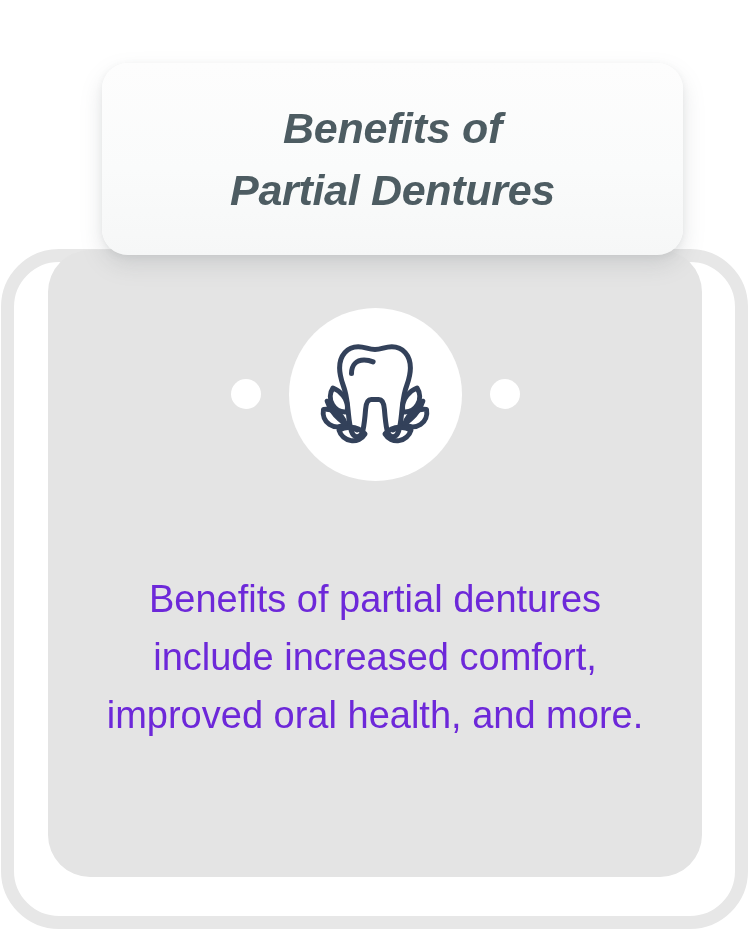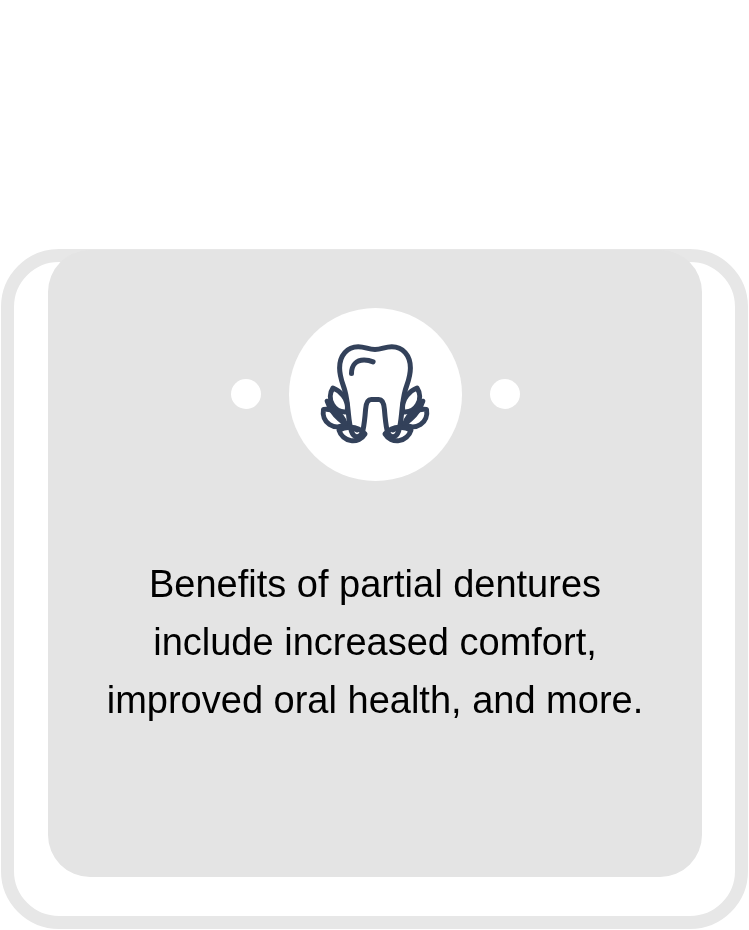--- a/index.html
+++ b/index.html
@@ -107,39 +107,43 @@
   .icon-badge svg {
     width: 124px;
     height: 112px;
     display: block;
   }
 
   
   .body-text {
     position: absolute;
     left: 84px;
-    top: 555px;
+    top: 570px;
     width: 582px;
     text-align: center;
     font-family: "Liberation Sans", sans-serif;
     font-size: 38px;
     line-height: 58px;
-    color: #000000;
+    color: #6d28d9;
     z-index: 3;
   }
 </style>
 </head>
 <body>
 
 <div class="stage">
 
   <div class="outer-frame"></div>
 
   <div class="inner-card"></div>
 
+  <div class="title-card">
+    <div class="title-line">Benefits of</div>
+    <div class="title-line">Partial Dentures</div>
+  </div>
 
   <div class="icon-row">
 
     <span class="dot dot-left"></span>
 
     <span class="icon-badge">
       <span>
         <svg viewBox="0 0 124 112" fill="none" xmlns="http://www.w3.org/2000/svg" stroke="#33415a" stroke-width="5" stroke-linecap="round" stroke-linejoin="round">
 
           <path d="M62 11.5c-6.6 0-9.8-2.8-16.8-2.8-10.9 0-18.6 8.6-18.6 21.2 0 9.4 3.2 15.3 5.4 23.2 2.0 7.2 2.6 14.4 3.4 22.4 0.7 7.0 1.6 13.4 3.0 17.6 1.2 3.6 3.2 5.6 5.7 5.6 3.0 0 4.9-2.4 5.9-6.8 1.3-5.6 2.0-13.0 2.6-20.6 0.5-6.2 2.2-9.8 5.6-9.8h7.6c3.4 0 5.1 3.6 5.6 9.8 0.6 7.6 1.3 15.0 2.6 20.6 1.0 4.4 2.9 6.8 5.9 6.8 2.5 0 4.5-2.0 5.7-5.6 1.4-4.2 2.3-10.6 3.0-17.6 0.8-8.0 1.4-15.2 3.4-22.4 2.2-7.9 5.4-13.8 5.4-23.2 0-12.6-7.7-21.2-18.6-21.2-7.0 0-10.2 2.8-16.8 2.8z"></path>

